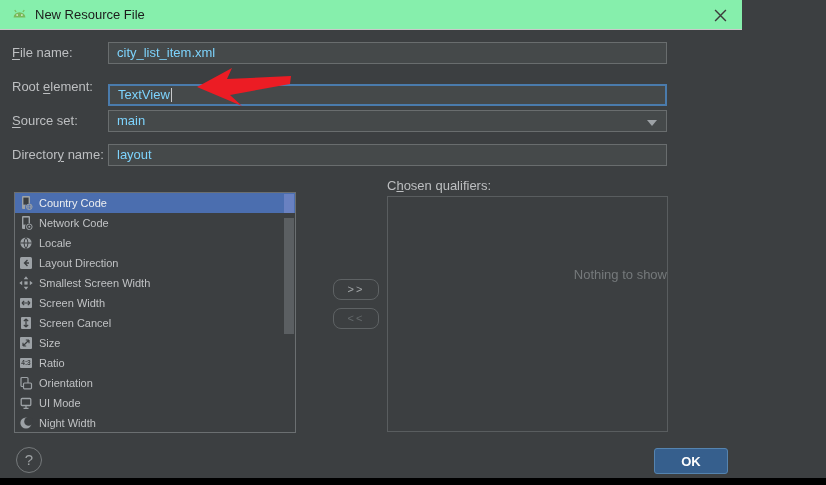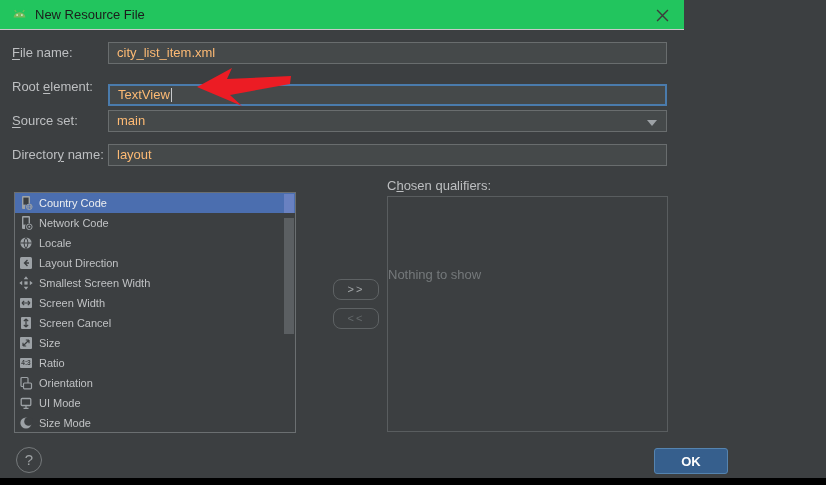--- a/index.html
+++ b/index.html
@@ -1,29 +1,29 @@
 <!DOCTYPE html>
 <html><head>
 <meta charset="utf-8">
 <style>
   * { margin:0; padding:0; box-sizing:border-box; }
   html,body { width:826px; height:485px; overflow:hidden; background:#000; }
   body { font-family:"Liberation Sans","DejaVu Sans",sans-serif; }
   #window { position:absolute; left:0; top:0; width:826px; height:478px; background:#3c3f41; }
 
   
-  #titlebar { position:absolute; left:0; top:0; width:684px; height:30px; background:#22c55e; border-bottom:1px solid #c9c9c9; }
+  #titlebar { position:absolute; left:0; top:0; width:742px; height:30px; background:#86efac; border-bottom:1px solid #c9c9c9; }
   #titlebar .app-icon { position:absolute; left:11px; top:7px; width:17px; height:16px; }
   #titlebar .title { position:absolute; left:35px; top:0; height:30px; line-height:30px; font-size:13px; color:#1c1c1c; }
   #close-btn { position:absolute; right:0; top:0; width:44px; height:30px; display:flex; align-items:center; justify-content:center; cursor:pointer; }
 
   
   .row-label { position:absolute; left:12px; height:22px; line-height:22px; font-size:13px; color:#bdbfc1; }
   .row-label u { text-decoration:underline; text-underline-offset:2px; }
-  .field { position:absolute; left:108px; width:559px; height:22px; background:#45494a; border:1px solid #696d6e; color:#fdba74; font-size:13px; line-height:20px; padding:0 8px; white-space:nowrap; overflow:hidden; }
+  .field { position:absolute; left:108px; width:559px; height:22px; background:#45494a; border:1px solid #696d6e; color:#7dd3fc; font-size:13px; line-height:20px; padding:0 8px; white-space:nowrap; overflow:hidden; }
   .field.focused { border:2px solid #4a7bac; line-height:18px; }
   .caret { display:inline-block; width:1px; height:14px; background:#c8cacc; vertical-align:text-bottom; margin-left:1px; }
   .combo-arrow { position:absolute; right:9px; top:9px; width:0; height:0; border-left:5px solid transparent; border-right:5px solid transparent; border-top:6px solid #9da2a6; }
 
   
   .section-label { position:absolute; top:178px; height:16px; line-height:16px; font-size:13px; color:#bdbfc1; }
   #available-list { position:absolute; left:14px; top:192px; width:282px; height:241px; background:#3c3f41; border:1px solid #6b6f71; overflow:hidden; }
   .list-row { position:relative; height:20px; display:flex; align-items:center; padding-left:4px; cursor:default; }
   .list-row.selected { background:#4b6eaf; }
   .list-row .q-icon { width:14px; height:14px; margin-right:6px; flex:0 0 14px; }
@@ -31,21 +31,21 @@
   .list-row.selected .q-label { color:#eceef0; }
   #list-scrollbar { position:absolute; right:1px; top:0; width:10px; height:239px; }
   #list-thumb-sel { position:absolute; left:0; top:1px; width:10px; height:19px; background:#6981c1; }
   #list-thumb { position:absolute; left:0; top:25px; width:10px; height:116px; background:#5b5f62; }
 
   .xfer-btn { position:absolute; left:333px; width:46px; height:21px; background:transparent; border:1px solid #5e6264; border-radius:8px; font-size:11px; letter-spacing:2px; text-align:center; line-height:19px; cursor:pointer; font-family:"Liberation Sans",sans-serif; }
   #add-btn { top:279px; color:#a4a8aa; }
   #remove-btn { top:308px; color:#64696b; }
 
   #chosen-panel { position:absolute; left:387px; top:196px; width:281px; height:236px; background:#3c3f41; border:1px solid #595d5f; }
-  #chosen-empty { position:absolute; left:0; top:70px; width:100%; text-align:left; font-size:13px; color:#75797b; }
+  #chosen-empty { position:absolute; left:0; top:70px; width:100%; text-align:right; font-size:13px; color:#75797b; }
 
   
   #help-btn { position:absolute; left:16px; top:447px; width:26px; height:26px; border:1px solid #767a7c; border-radius:50%; color:#9da1a3; font-size:15px; text-align:center; line-height:24px; cursor:pointer; background:transparent; }
   .dlg-btn { position:absolute; top:448px; height:26px; border-radius:3px; font-size:13px; cursor:pointer; font-family:"Liberation Sans",sans-serif; }
   #ok-btn { left:654px; width:74px; background:#365f8d; border:1px solid #5584b0; color:#fdfdfd; font-weight:600; }
   #cancel-btn { left:737px; width:73px; background:#3e4244; border:1px solid #5f6364; color:#ccced0; }
 
   #annotation-arrow { position:absolute; left:180px; top:58px; pointer-events:none; z-index:5; }
 </style>
 </head>
@@ -167,21 +167,21 @@
             <rect x="2.2" y="2.5" width="9.6" height="7" rx="1" fill="none" stroke="#9da2a6" stroke-width="1.3"></rect>
             <path d="M7 9.5v2.3M4.5 12.3h5" stroke="#9da2a6" stroke-width="1.2" fill="none"></path>
           </svg>
     <span class="q-label">UI Mode</span>
   </div>
         <div class="list-row">
     <svg class="q-icon" viewBox="0 0 14 14">
             <circle cx="7" cy="7" r="5.6" fill="#9da2a6"></circle>
             <circle cx="9.6" cy="5.4" r="4.4" fill="#3c3f41"></circle>
           </svg>
-    <span class="q-label">Size Mode</span>
+    <span class="q-label">Night Width</span>
   </div>
       </div>
     <div id="list-scrollbar">
       <div id="list-thumb-sel"></div>
       <div id="list-thumb"></div>
     </div>
   </div>
 
   <button class="xfer-btn" id="add-btn">&gt;&gt;</button>
   <button class="xfer-btn" id="remove-btn">&lt;&lt;</button>

